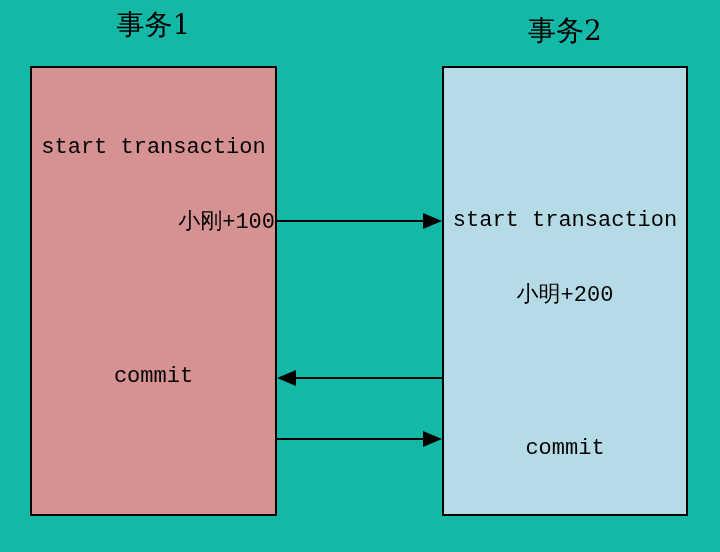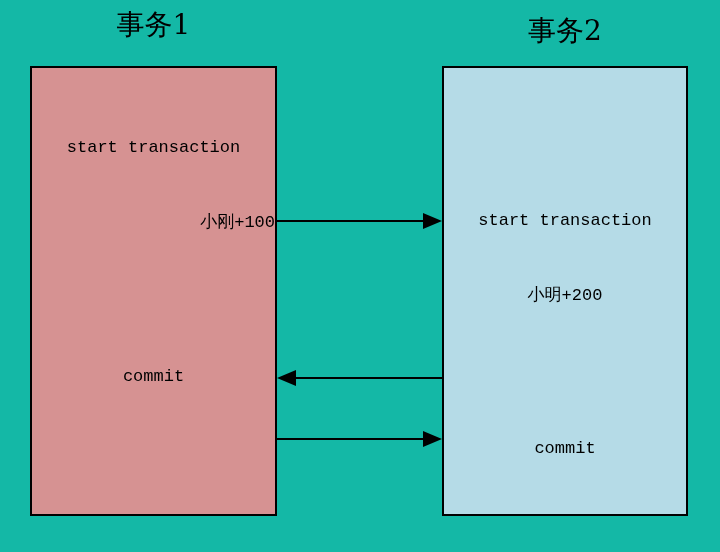--- a/index.html
+++ b/index.html
@@ -34,21 +34,21 @@
     border: 2px solid #000000;
     box-sizing: border-box;
   }
   .tx-box-1 { left: 30px;  width: 247px; background: #d69292; }
   .tx-box-2 { left: 442px; width: 246px; background: #b5dbe7; }
   .tx-line {
     position: absolute;
     left: 0;
     width: 100%;
     text-align: center;
-    font-size: 17px;
+    font-size: 22px;
     line-height: 22px;
     white-space: pre;
     color: #000000;
   }
   .t1-start  { top: 69px;  }
   .t1-op1    { top: 118px; }
   .t1-op2    { top: 144px; text-align: right; }
   .t1-commit { top: 298px; }
   .t2-start  { top: 142px; }
   .t2-op1    { top: 191px; }

